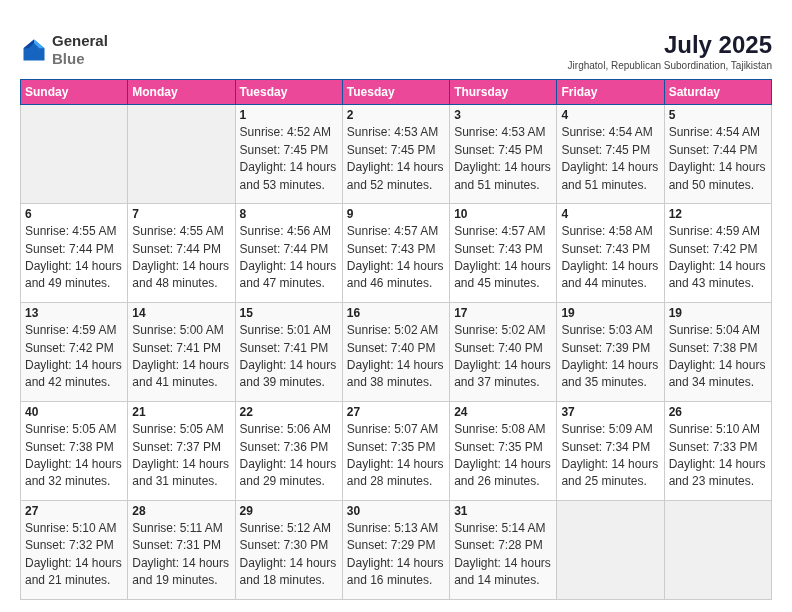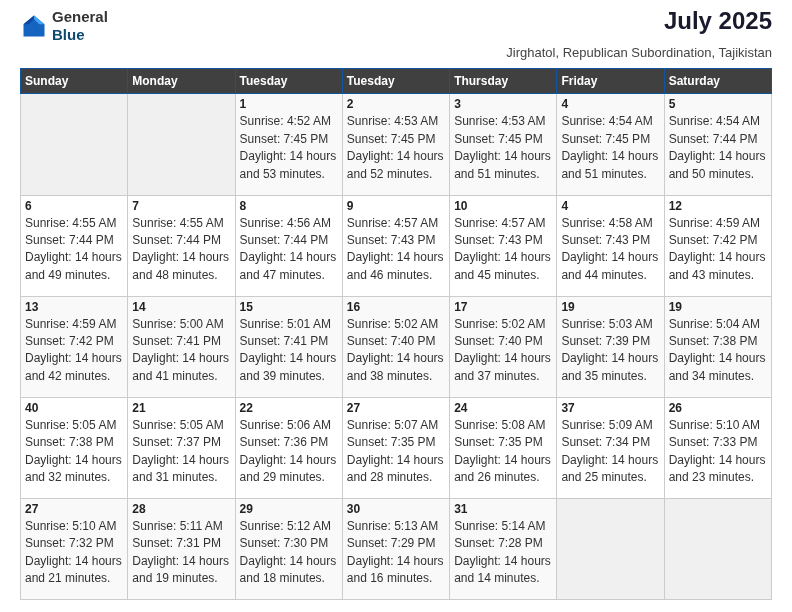--- a/index.html
+++ b/index.html
@@ -6,69 +6,69 @@
     body {
       font-family: Arial, sans-serif;
       background: #fff;
       width: 792px;
       height: 612px;
       overflow: hidden;
     }
     .page {
       width: 792px;
       height: 612px;
-      padding: 8px 20px 12px 20px;
+      padding: 32px 20px 12px 20px;
       display: flex;
       flex-direction: column;
     }
     .header {
       display: flex;
       justify-content: space-between;
       align-items: flex-start;
       margin-bottom: 8px;
     }
     .logo {
       display: flex;
       align-items: center;
       gap: 4px;
     }
     .logo-text {
       font-size: 15px;
       font-weight: bold;
       line-height: 1.2;
     }
     .logo-general { color: #333; }
-    .logo-blue { color: #0c4a6e; }
+    .logo-blue { color: #737373; }
     .logo-icon {
       width: 28px;
       height: 28px;
     }
     .title-block {
       text-align: right;
     }
     .month-title {
       font-size: 24px;
       font-weight: bold;
       color: #1a1a2e;
       line-height: 1.1;
     }
     .subtitle {
-      font-size: 13px;
+      font-size: 10px;
       color: #444;
-      margin-top: 11px;
+      margin-top: 2px;
     }
     .calendar {
       flex: 1;
       border: 1px solid #ccc;
       border-collapse: collapse;
       width: 100%;
       table-layout: fixed;
     }
     .calendar thead tr th {
-      background-color: #404040;
+      background-color: #ec4899;
       color: #fff;
       font-size: 12px;
       font-weight: bold;
       padding: 5px 4px;
       text-align: left;
       border: 1px solid #1155a0;
     }
     .calendar tbody tr td {
       border: 1px solid #ccc;
       vertical-align: top;

